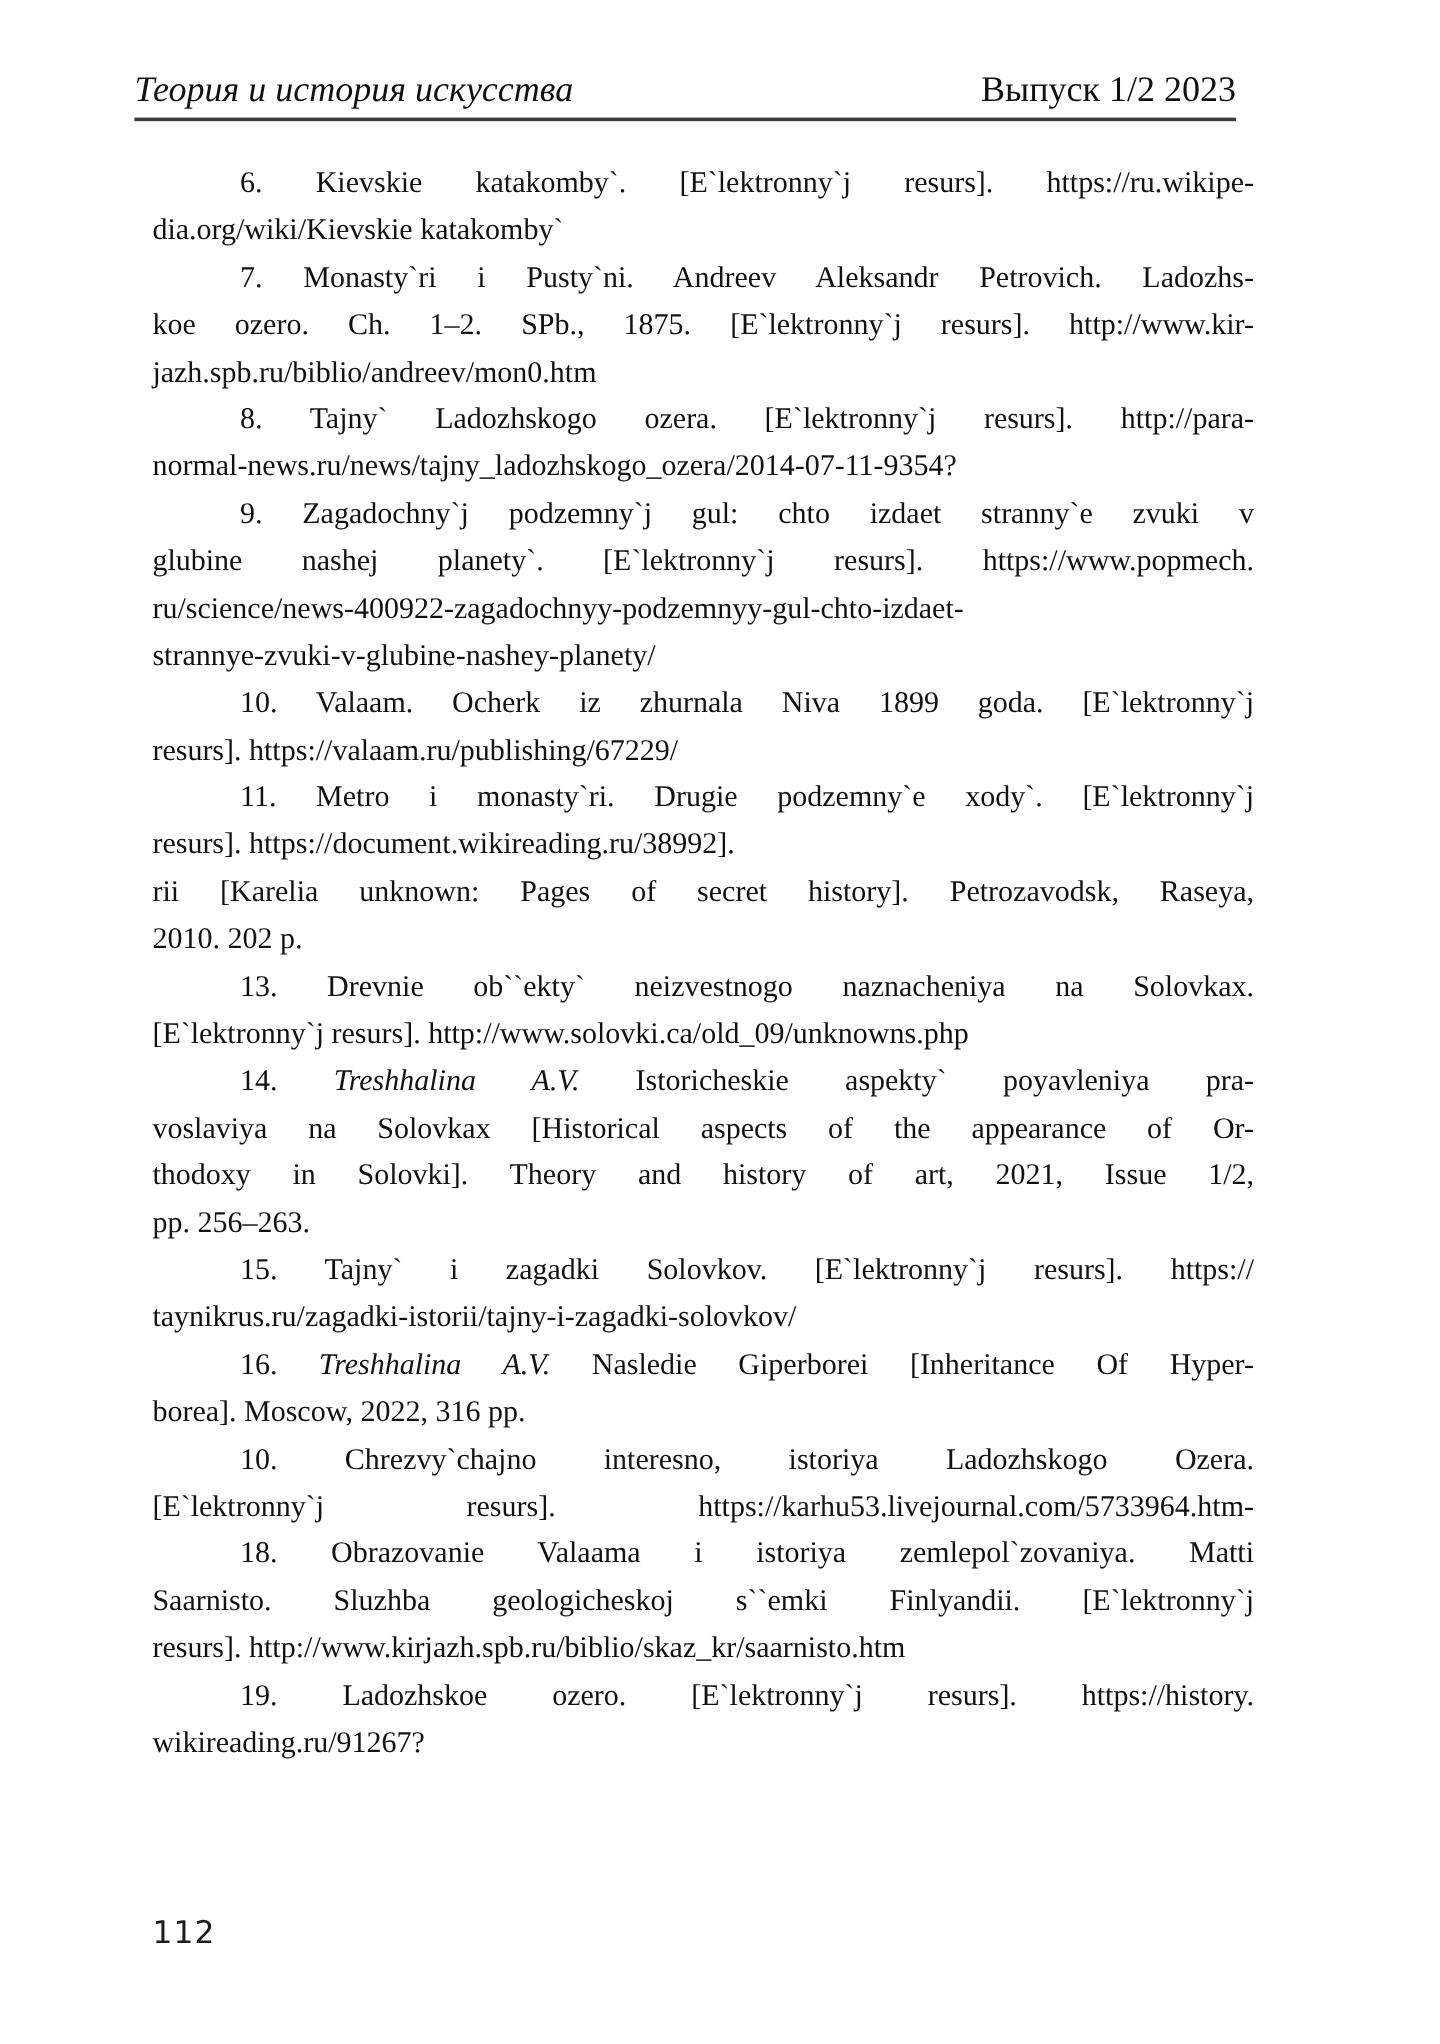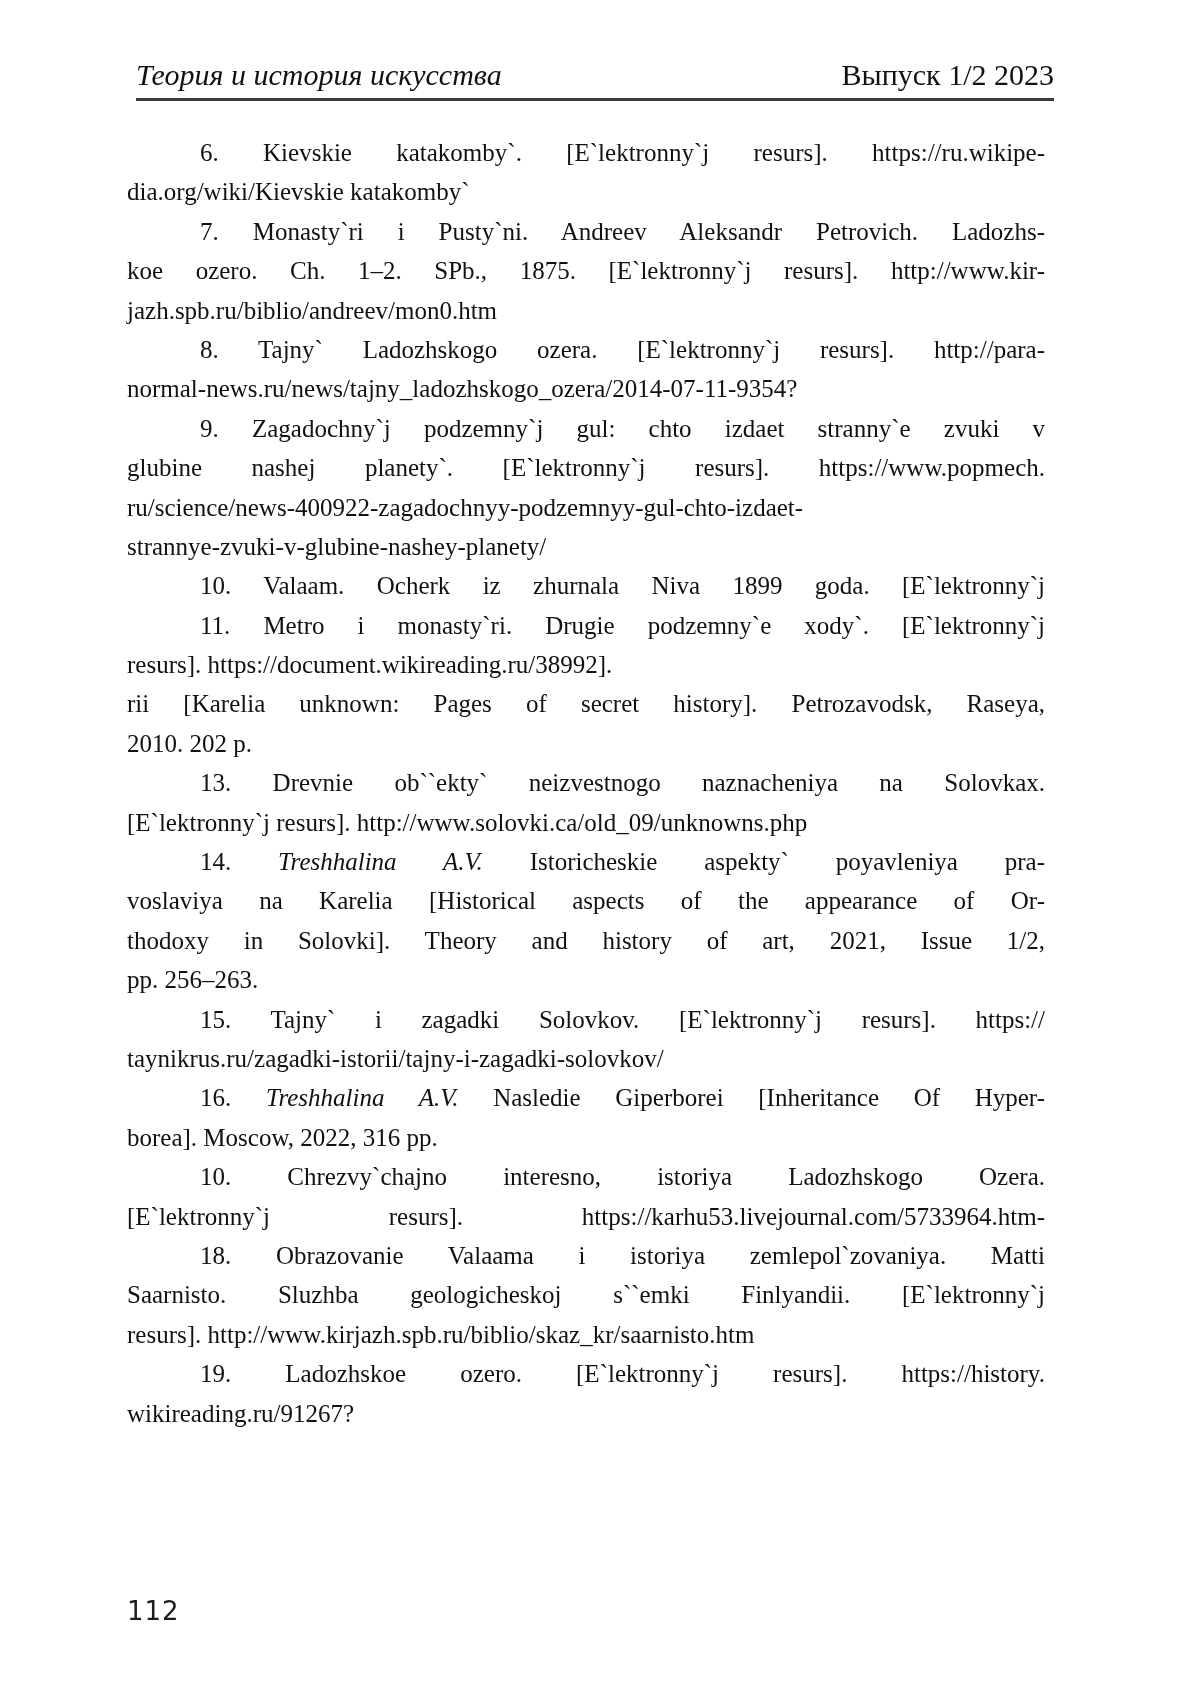--- a/index.html
+++ b/index.html
@@ -15,21 +15,21 @@
     color: #111111;
     overflow: hidden;
   }
   .page {
     position: absolute;
     inset: 0;
     background: #ffffff;
   }
   .running-head {
     position: absolute;
-    left: 136px;
+    left: 112px;
     top: 58px;
     width: 918px;
     display: flex;
     justify-content: space-between;
     align-items: baseline;
     font-size: 30px;
     line-height: 33px;
     border-bottom: 3px solid #3d3d3d;
     padding-bottom: 7px;
   }
@@ -102,36 +102,37 @@
         <div class="line last"><span>normal-news.ru/news/tajny_ladozhskogo_ozera/2014-07-11-9354?</span></div>
       </div>
       <div class="para">
         <div class="line first"><span>9. Zagadochny`j podzemny`j gul: chto izdaet stranny`e zvuki v</span></div>
         <div class="line"><span>glubine nashej planety`. [E`lektronny`j resurs]. https://www.popmech.</span></div>
         <div class="line"><span>ru/science/news-400922-zagadochnyy-podzemnyy-gul-chto-izdaet-</span></div>
         <div class="line last"><span>strannye-zvuki-v-glubine-nashey-planety/</span></div>
       </div>
       <div class="para">
         <div class="line first"><span>10. Valaam. Ocherk iz zhurnala Niva 1899 goda. [E`lektronny`j</span></div>
+        <div class="line last"><span>resurs]. https://valaam.ru/publishing/67229/</span></div>
       </div>
       <div class="para">
         <div class="line first"><span>11. Metro i monasty`ri. Drugie podzemny`e xody`. [E`lektronny`j</span></div>
         <div class="line last"><span>resurs]. https://document.wikireading.ru/38992].</span></div>
       </div>
       <div class="para">
         <div class="line"><span>rii [Karelia unknown: Pages of secret history]. Petrozavodsk, Raseya,</span></div>
         <div class="line last"><span>2010. 202 p.</span></div>
       </div>
       <div class="para">
         <div class="line first"><span>13. Drevnie ob``ekty` neizvestnogo naznacheniya na Solovkax.</span></div>
         <div class="line last"><span>[E`lektronny`j resurs]. http://www.solovki.ca/old_09/unknowns.php</span></div>
       </div>
       <div class="para">
         <div class="line first"><span>14. </span><span class="it">Treshhalina A.V.</span><span> Istoricheskie aspekty` poyavleniya pra-</span></div>
-        <div class="line"><span>voslaviya na Karelia [Historical aspects of the appearance of Or-</span></div>
+        <div class="line"><span>voslaviya na Solovkax [Historical aspects of the appearance of Or-</span></div>
         <div class="line"><span>thodoxy in Solovki]. Theory and history of art, 2021, Issue 1/2,</span></div>
         <div class="line last"><span>pp. 256–263.</span></div>
       </div>
       <div class="para">
         <div class="line first"><span>15. Tajny` i zagadki Solovkov. [E`lektronny`j resurs]. https://</span></div>
         <div class="line last"><span>taynikrus.ru/zagadki-istorii/tajny-i-zagadki-solovkov/</span></div>
       </div>
       <div class="para">
         <div class="line first"><span>16. </span><span class="it">Treshhalina A.V.</span><span> Nasledie Giperborei [Inheritance Of Hyper-</span></div>
         <div class="line last"><span>borea]. Moscow, 2022, 316 pp.</span></div>

